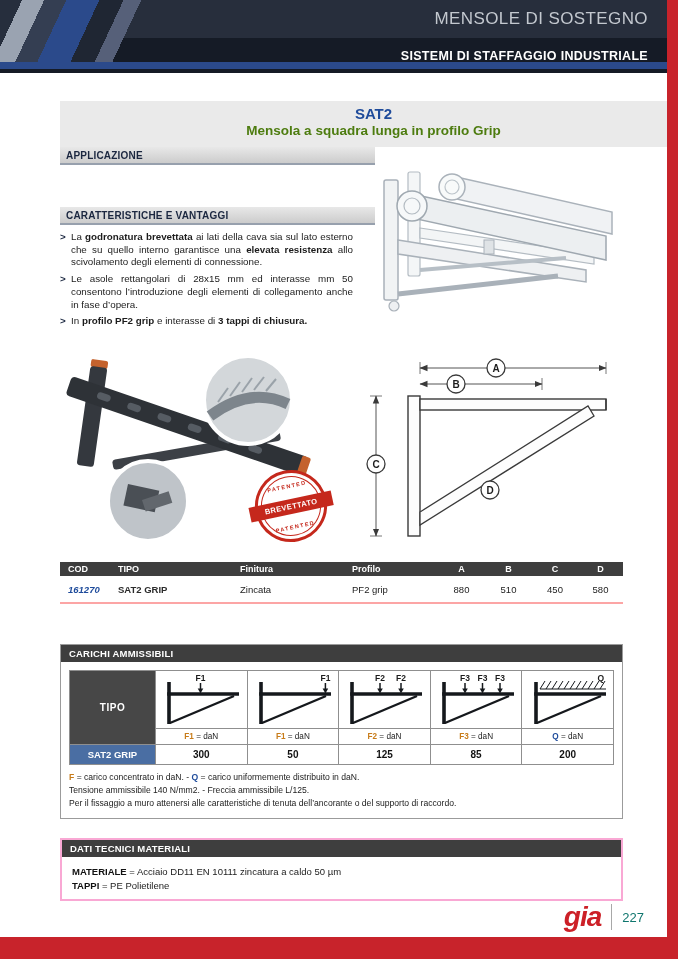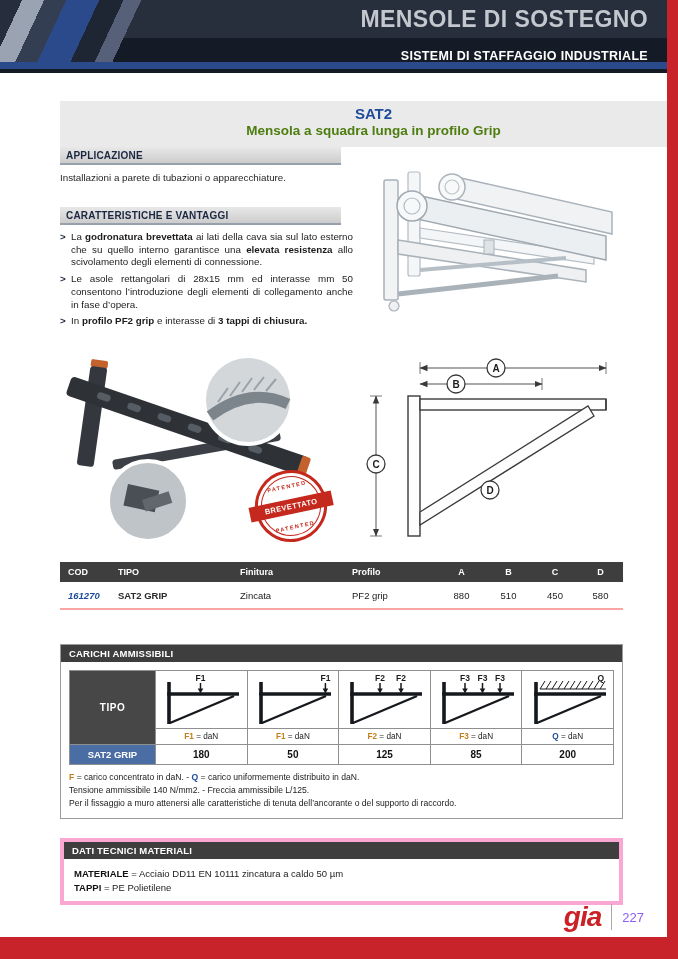--- a/index.html
+++ b/index.html
@@ -2,39 +2,39 @@
 <html><head>
 <meta charset="utf-8">
 <style>
   *{margin:0;padding:0;box-sizing:border-box;}
   body{margin:0;background:#ffffff;font-family:"Liberation Sans",sans-serif;}
   .page{position:relative;width:678px;height:959px;background:#fff;overflow:hidden;}
 
   
   .top-header{position:absolute;left:0;top:0;width:678px;height:62px;}
   .hdr-row1{height:38px;background:#272e3c;display:flex;align-items:center;justify-content:flex-end;padding-right:30px;}
-  .hdr-title{color:#c3c8cf;font-size:23px;font-weight:bold;letter-spacing:.4px;}
+  .hdr-title{color:#c3c8cf;font-size:17px;font-weight:normal;letter-spacing:.4px;}
   .hdr-row2{height:35px;background:#151b26;display:flex;align-items:center;justify-content:flex-end;padding-right:30px;}
   .hdr-subtitle{color:#ffffff;font-size:12.5px;font-weight:bold;letter-spacing:.3px;}
   .hdr-stripes{position:absolute;left:0;top:0;width:185px;height:62px;z-index:2;
     background:linear-gradient(115deg,
       #262e3d 0 20px,#9aa3b1 20px 40px,#343e52 40px 60px,
       #2b4a8b 60px 90px,#1f2633 90px 112px,#566079 112px 128px,
       rgba(0,0,0,0) 128px);}
   .blue-bar{position:absolute;left:0;top:62px;width:678px;height:7px;background:#2b4a8b;}
   .right-strip{position:absolute;right:0;top:0;width:11px;height:937px;background:#c8232b;z-index:6;}
   .bottom-band{position:absolute;left:0;bottom:0;width:678px;height:22px;background:#c8232b;z-index:6;}
 
   
   .product-title{position:absolute;left:60px;top:85px;width:627px;height:46px;background:#eaeaea;text-align:center;padding-top:4px;margin-top:16px;}
   .product-code{font-size:15px;font-weight:bold;color:#1e4b9b;}
   .product-name{font-size:13.5px;font-weight:bold;color:#4d7c0f;margin-top:1px;}
 
   
-  .section-bar{position:absolute;width:281px;height:18px;background:linear-gradient(#e8e8e8,#cccccc);
+  .section-bar{position:absolute;width:315px;height:18px;background:linear-gradient(#e8e8e8,#cccccc);
     border-bottom:2px solid #97a0ad;font-size:10px;font-weight:bold;color:#1b2740;padding:3px 0 12px 6px;letter-spacing:.2px;}
   .bar-applicazione{left:60px;top:147px;}
   .applicazione-text{position:absolute;left:60px;top:172px;width:292px;font-size:9.8px;color:#1f1f1f;}
   .bar-caratteristiche{left:60px;top:207px;}
   .bullet-list{position:absolute;left:60px;top:231px;width:293px;}
   .bullet-item{display:flex;margin-bottom:4px;}
   .bullet-marker{color:#1b2740;font-weight:bold;width:11px;flex:none;font-size:9.8px;}
   .bullet-text{font-size:9.8px;line-height:1.3;color:#1c1c1c;text-align:justify;}
 
   
@@ -47,21 +47,21 @@
     background:rgba(255,255,255,.92);transform:rotate(-12deg);}
   .stamp::before{content:"";position:absolute;inset:3px;border:1px solid #c5281c;border-radius:50%;}
   .stamp-banner{position:absolute;left:-9px;right:-9px;top:26px;height:15px;background:#c5281c;color:#fff;
     font-size:7.5px;font-weight:bold;text-align:center;line-height:15px;letter-spacing:.4px;}
   .stamp-top,.stamp-bottom{position:absolute;left:0;right:0;text-align:center;font-size:5.5px;font-weight:bold;color:#c5281c;letter-spacing:1.4px;}
   .stamp-top{top:10px;}
   .stamp-bottom{bottom:9px;}
 
   
   .spec-table{position:absolute;left:60px;top:562px;width:563px;border-collapse:collapse;table-layout:fixed;}
-  .spec-table th{background:#3e3e3e;color:#fff;font-size:9px;font-weight:bold;height:20px;padding:0 8px;text-align:left;}
+  .spec-table th{background:#3e3e3e;color:#fff;font-size:9px;font-weight:bold;height:14px;padding:0 8px;text-align:left;}
   .spec-table th.num{text-align:center;padding:0;}
   .spec-table td{font-size:9.5px;height:27px;padding:0 8px;border-bottom:2px solid #fca5a5;color:#222;}
   .spec-table td.num{text-align:center;padding:0;margin-top:25px;}
   .spec-table td.cod{color:#1e4b9b;font-weight:bold;font-style:italic;}
   .spec-table td.tipo{font-weight:bold;color:#2b2b2b;}
 
   
   .carichi-box{position:absolute;left:60px;top:644px;width:563px;border:1px solid #9b9b9b;background:#fff;}
   .box-header{background:#3e3e3e;color:#fff;font-size:9.5px;font-weight:bold;padding:3px 8px;letter-spacing:.2px;}
   .carichi-grid{margin:8px 8px 0 8px;display:grid;grid-template-columns:86px repeat(5,1fr);
@@ -71,30 +71,30 @@
     display:flex;align-items:center;justify-content:center;letter-spacing:.5px;}
   .cg-rowlabel{grid-column:1;grid-row:3;background:#4a6ea3;color:#fff;font-weight:bold;font-size:9.5px;
     display:flex;align-items:center;justify-content:center;}
   .cg-diagram{display:flex;align-items:center;justify-content:center;padding-top:2px;}
   .cg-legend{font-size:8.2px;display:flex;align-items:center;justify-content:center;color:#1c1c1c;}
   .cg-value{font-size:10px;font-weight:bold;display:flex;align-items:center;justify-content:center;color:#111;}
   .carichi-notes{margin:6px 8px 8px 8px;}
   .note-line{font-size:8.6px;color:#222;line-height:1.5;}
 
   
-  .dati-box{position:absolute;left:60px;top:838px;width:563px;border:4px solid #f9a8d4;background:#fff;}
+  .dati-box{position:absolute;left:60px;top:838px;width:563px;border:2px solid #f9a8d4;background:#fff;}
   .dati-body{padding:6px 10px 8px 10px;}
   .dati-line{font-size:9.5px;color:#222;margin-top:3px;}
   .dati-line b{color:#111;}
 
   
   .footer{position:absolute;right:34px;bottom:28px;display:flex;align-items:center;gap:10px;z-index:7;}
   .gia-logo{color:#cc2027;font-size:28px;font-weight:bold;font-style:italic;letter-spacing:-1px;line-height:1;}
   .footer-divider{width:1px;height:26px;background:#a8a8a8;}
-  .page-number{color:#8b5cf6;font-size:13px;}
+  .page-number{color:#0f766e;font-size:13px;}
 </style>
 </head>
 <body>
 
 <div class="page">
 
   <header class="top-header">
     <div class="hdr-row1">
       <span class="hdr-title">MENSOLE DI SOSTEGNO</span>
     </div>
@@ -104,21 +104,20 @@
     <div class="hdr-stripes"></div>
   </header>
   <div class="blue-bar"></div>
 
   <section class="product-title">
     <div class="product-code">SAT2</div>
     <div class="product-name">Mensola a squadra lunga in profilo Grip</div>
   </section>
 
   <div class="section-bar bar-applicazione">APPLICAZIONE</div>
-  <p class="applicazione-text">Installazioni a parete di tubazioni o apparecchiature.</p>
 
   <div class="section-bar bar-caratteristiche">CARATTERISTICHE E VANTAGGI</div>
   <div class="bullet-list">
       <div class="bullet-item">
         <span class="bullet-marker">&gt;</span>
         <span class="bullet-text"><span>La </span><b>godronatura brevettata</b><span> ai lati della cava sia sul lato esterno che su quello interno garantisce una </span><b>elevata resistenza</b><span> allo scivolamento degli elementi di connessione.</span></span>
       </div>
       <div class="bullet-item">
         <span class="bullet-marker">&gt;</span>
         <span class="bullet-text"><span>Le asole rettangolari di 28x15 mm ed interasse mm 50 consentono l’introduzione degli elementi di collegamento anche in fase d’opera.</span></span>
@@ -276,21 +275,21 @@
             <line x1="14" y1="50" x2="78" y2="23" stroke="#15181c" stroke-width="2.4"></line>
             <line x1="44.5" y1="10" x2="44.5" y2="16.5" stroke="#15181c" stroke-width="1.5"></line>
             <polygon points="41.7,15.5 47.3,15.5 44.5,20.5" fill="#15181c"></polygon>
             <text x="44.5" y="8" font-size="8.5" font-weight="bold" fill="#1c1c1c" text-anchor="middle" font-family="Liberation Sans, sans-serif">F1</text>
           </svg>
         </div>
         <div class="cg-cell cg-legend" style="grid-area: 2 / 2;">
           <b style="color: rgb(200, 124, 26);">F1</b>
           <span>&nbsp;= daN</span>
         </div>
-        <div class="cg-cell cg-value" style="grid-area: 3 / 2;">180</div>
+        <div class="cg-cell cg-value" style="grid-area: 3 / 2;">300</div>
         <div class="cg-cell cg-diagram" style="grid-area: 1 / 3;">
           <svg width="90" height="56" viewBox="0 0 90 56">
             <line x1="13" y1="9" x2="13" y2="51" stroke="#15181c" stroke-width="3.6"></line>
             <line x1="11.2" y1="21" x2="83" y2="21" stroke="#15181c" stroke-width="3.6"></line>
             <line x1="14" y1="50" x2="78" y2="23" stroke="#15181c" stroke-width="2.4"></line>
             <line x1="77.4" y1="10" x2="77.4" y2="16.5" stroke="#15181c" stroke-width="1.5"></line>
             <polygon points="74.60000000000001,15.5 80.2,15.5 77.4,20.5" fill="#15181c"></polygon>
             <text x="77.4" y="8" font-size="8.5" font-weight="bold" fill="#1c1c1c" text-anchor="middle" font-family="Liberation Sans, sans-serif">F1</text>
           </svg>
         </div>

